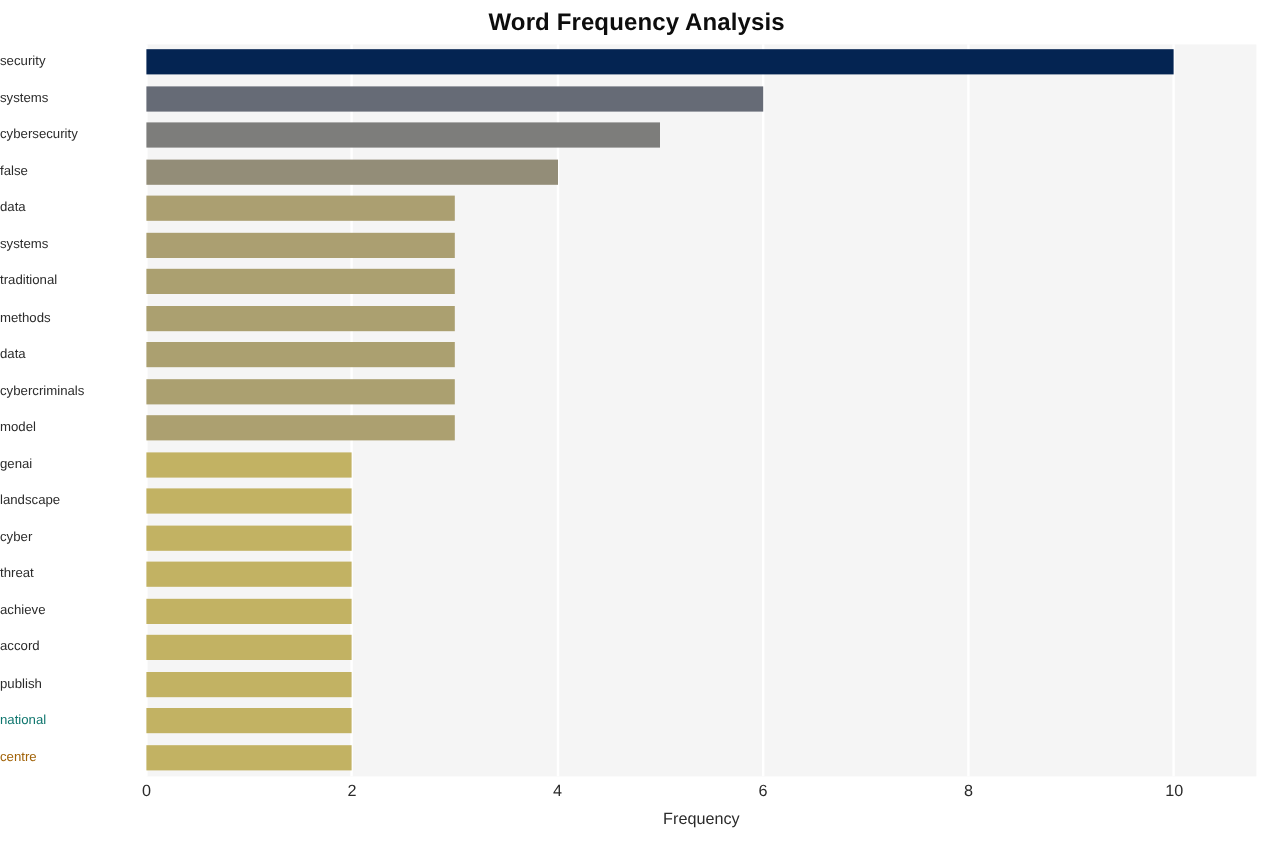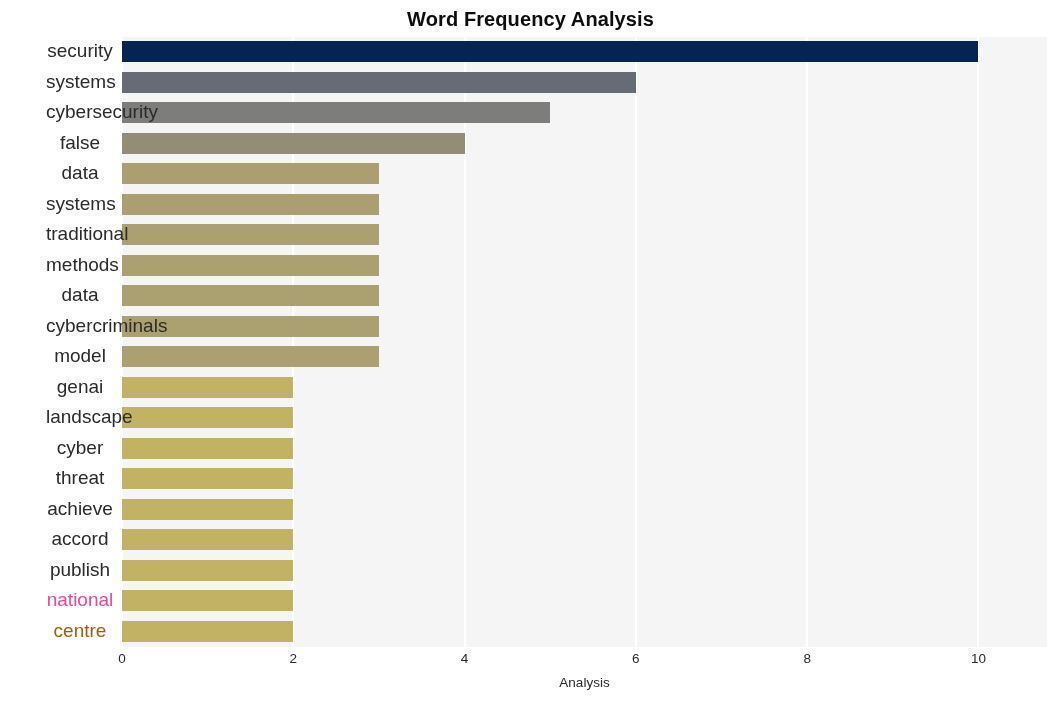--- a/index.html
+++ b/index.html
@@ -74,27 +74,26 @@
     position: absolute;
     left: 0;
     top: 37px;
     width: 114px;
     height: 610px;
   }
   .y-label {
     position: absolute;
     right: 0;
     width: 114px;
-    text-align: center;
-    font-size: 19px;
+    text-align: left;
+    font-size: 11px;
     color: #2b2b2b;
     line-height: 28.7px;
     height: 28.7px;
     white-space: nowrap;
-    padding-left: 46px;
   }
   
   .x-labels {
     position: absolute;
     left: 122px;
     top: 650px;
     width: 925px;
     height: 20px;
   }
   .x-label {
@@ -209,28 +208,28 @@
       <div class="y-label" style="top: 244px; color: rgb(43, 43, 43);">data</div>
       <div class="y-label" style="top: 274.5px; color: rgb(43, 43, 43);">cybercriminals</div>
       <div class="y-label" style="top: 305px; color: rgb(43, 43, 43);">model</div>
       <div class="y-label" style="top: 335.5px; color: rgb(43, 43, 43);">genai</div>
       <div class="y-label" style="top: 366px; color: rgb(43, 43, 43);">landscape</div>
       <div class="y-label" style="top: 396.5px; color: rgb(43, 43, 43);">cyber</div>
       <div class="y-label" style="top: 427px; color: rgb(43, 43, 43);">threat</div>
       <div class="y-label" style="top: 457.5px; color: rgb(43, 43, 43);">achieve</div>
       <div class="y-label" style="top: 488px; color: rgb(43, 43, 43);">accord</div>
       <div class="y-label" style="top: 518.5px; color: rgb(43, 43, 43);">publish</div>
-      <div class="y-label" style="top: 549px; color: #ec4899;">national</div>
+      <div class="y-label" style="top: 549px; color: #0f766e;">national</div>
       <div class="y-label" style="top: 579.5px; color: #a16207;">centre</div>
     </div>
 
   <div class="x-labels" id="x-labels">
       <div class="x-label" style="left: 0px; color: rgb(43, 43, 43);">0</div>
       <div class="x-label" style="left: 171.296px; color: rgb(43, 43, 43);">2</div>
       <div class="x-label" style="left: 342.593px; color: rgb(43, 43, 43);">4</div>
       <div class="x-label" style="left: 513.889px; color: rgb(43, 43, 43);">6</div>
       <div class="x-label" style="left: 685.185px; color: rgb(43, 43, 43);">8</div>
       <div class="x-label" style="left: 856.481px; color: rgb(43, 43, 43);">10</div>
     </div>
 
-  <div class="x-axis-title">Analysis</div>
+  <div class="x-axis-title">Frequency</div>
 
 </div>
 
 </body></html>

